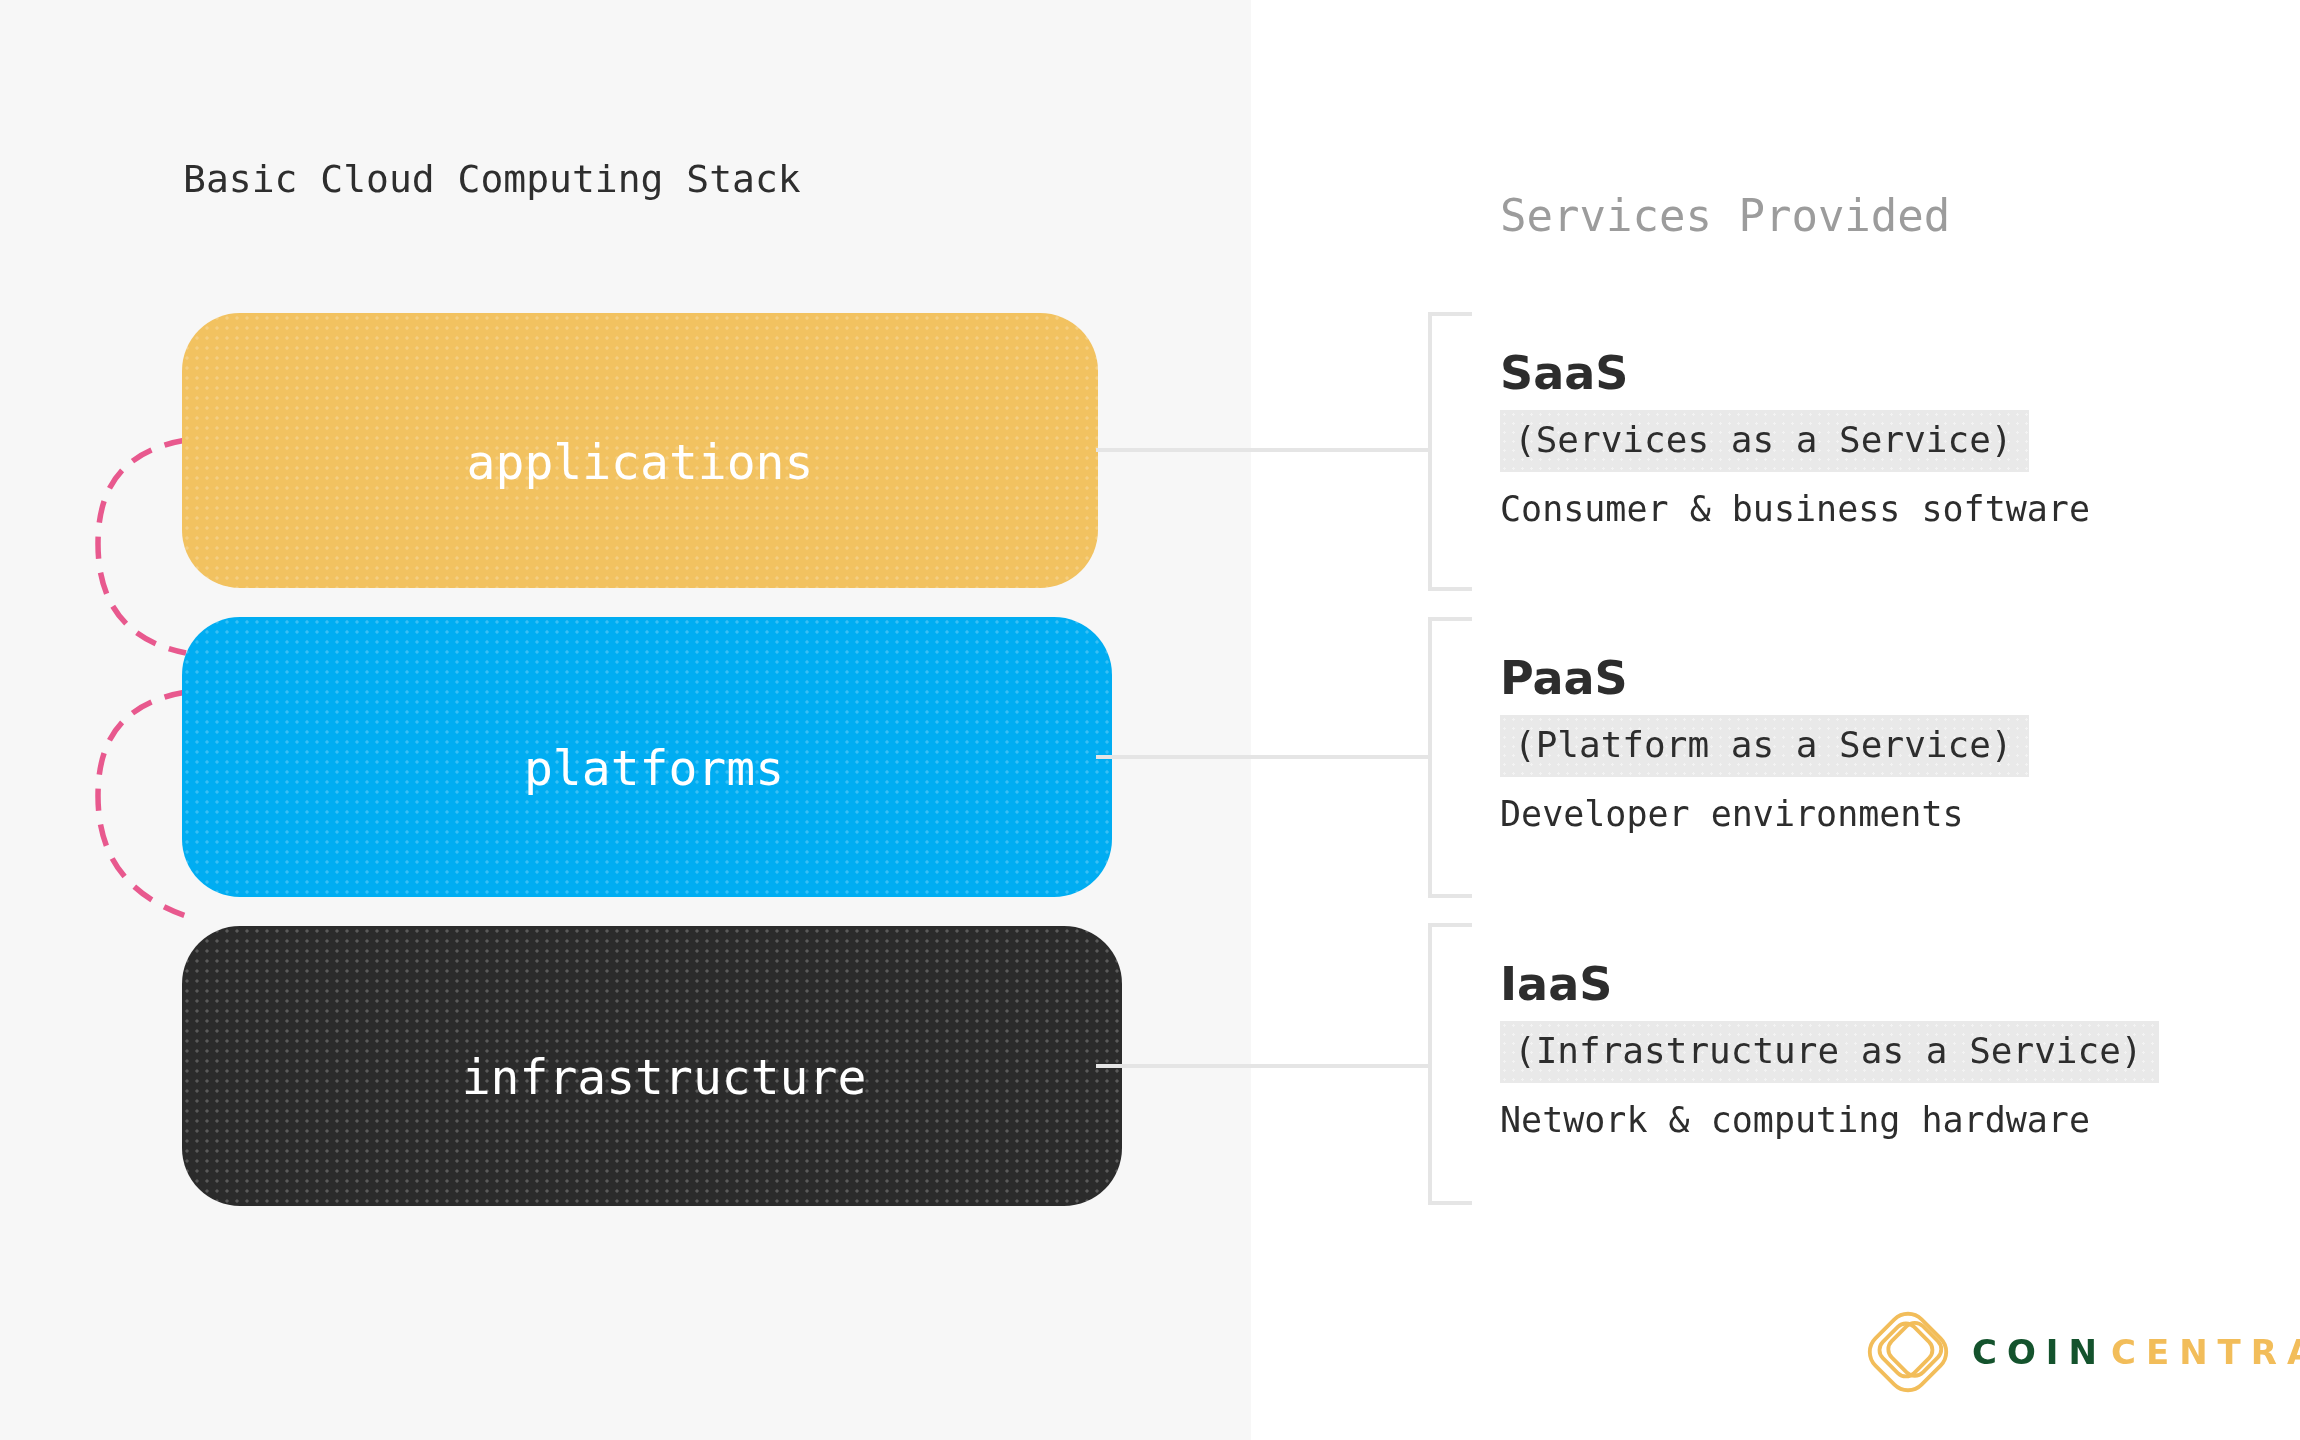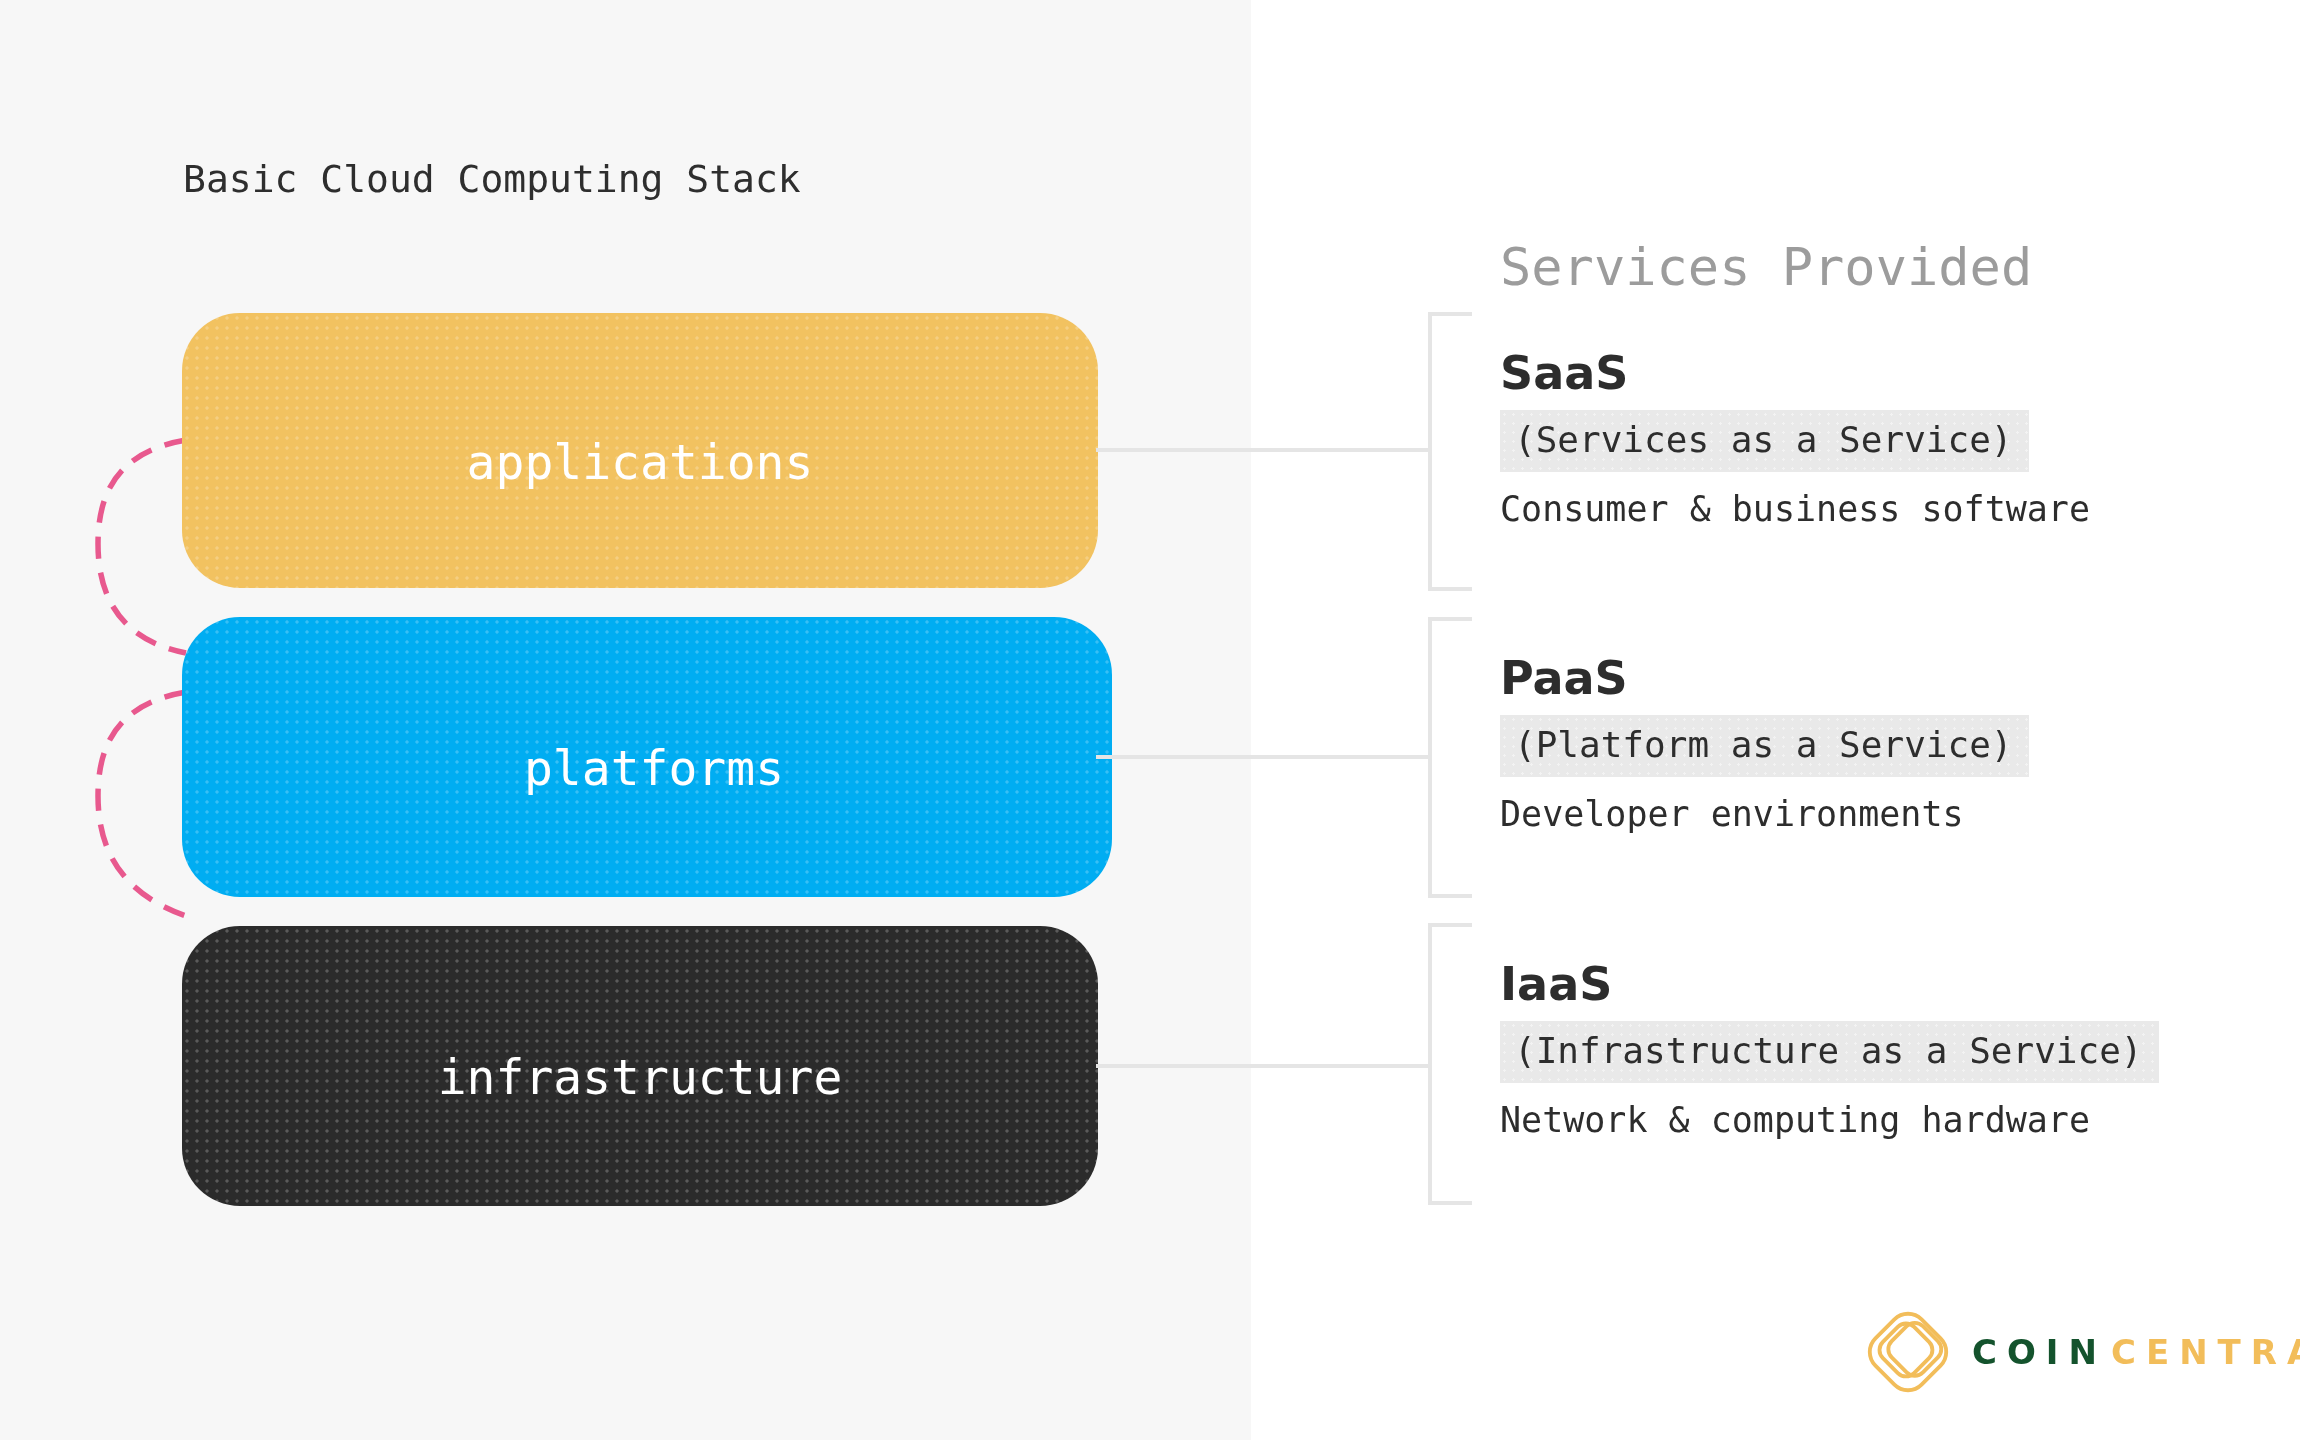--- a/index.html
+++ b/index.html
@@ -45,21 +45,21 @@
     position:absolute;left:1428px;width:44px;
     border:4px solid #e5e5e5;border-right:none;
     box-sizing:border-box;
   }
   .bracket-saas{top:312px;height:279px;}
   .bracket-paas{top:617px;height:281px;}
   .bracket-iaas{top:923px;height:282px;}
   
   .services-header{
     position:absolute;left:1500px;top:190px;
-    font-size:52px;color:#9c9c9c;white-space:nowrap;margin-top:47px;
+    font-size:44px;color:#9c9c9c;white-space:nowrap;
   }
   .service{position:absolute;left:1500px;width:790px;}
   .service-saas{top:350px;}
   .service-paas{top:655px;}
   .service-iaas{top:961px;}
   .service-name{
     font-family:"DejaVu Sans", sans-serif;
     font-weight:bold;font-size:46px;line-height:1;
     color:#2d2d2d;
   }
@@ -99,21 +99,21 @@
     <path d="M 186 440 C 116 452, 98 495, 98 544 C 98 596, 120 640, 186 653" style="stroke: rgb(232, 89, 142);"></path>
     <path d="M 186 692 C 116 704, 98 747, 98 796 C 98 848, 120 893, 186 916" style="stroke: rgb(232, 89, 142);"></path>
   </svg>
 
   <div class="stack-box box-applications" style="background-color: rgb(242, 194, 96);">
     <span class="box-label">applications</span>
   </div>
   <div class="stack-box box-platforms" style="background-color: rgb(0, 173, 242);">
     <span class="box-label">platforms</span>
   </div>
-  <div class="stack-box box-infrastructure" style="background-color: rgb(43, 43, 43);">
+  <div class="stack-box box-infrastructure" style="background-color: rgb(43, 43, 43); padding-left: 24px;">
     <span class="box-label">infrastructure</span>
   </div>
 
   <div class="link-line link-saas" style="background-color: rgb(229, 229, 229);"></div>
   <div class="link-line link-paas" style="background-color: rgb(229, 229, 229);"></div>
   <div class="link-line link-iaas" style="background-color: rgb(229, 229, 229);"></div>
 
   <div class="bracket bracket-saas" style="border-color: rgb(229, 229, 229);"></div>
   <div class="bracket bracket-paas" style="border-color: rgb(229, 229, 229);"></div>
   <div class="bracket bracket-iaas" style="border-color: rgb(229, 229, 229);"></div>

